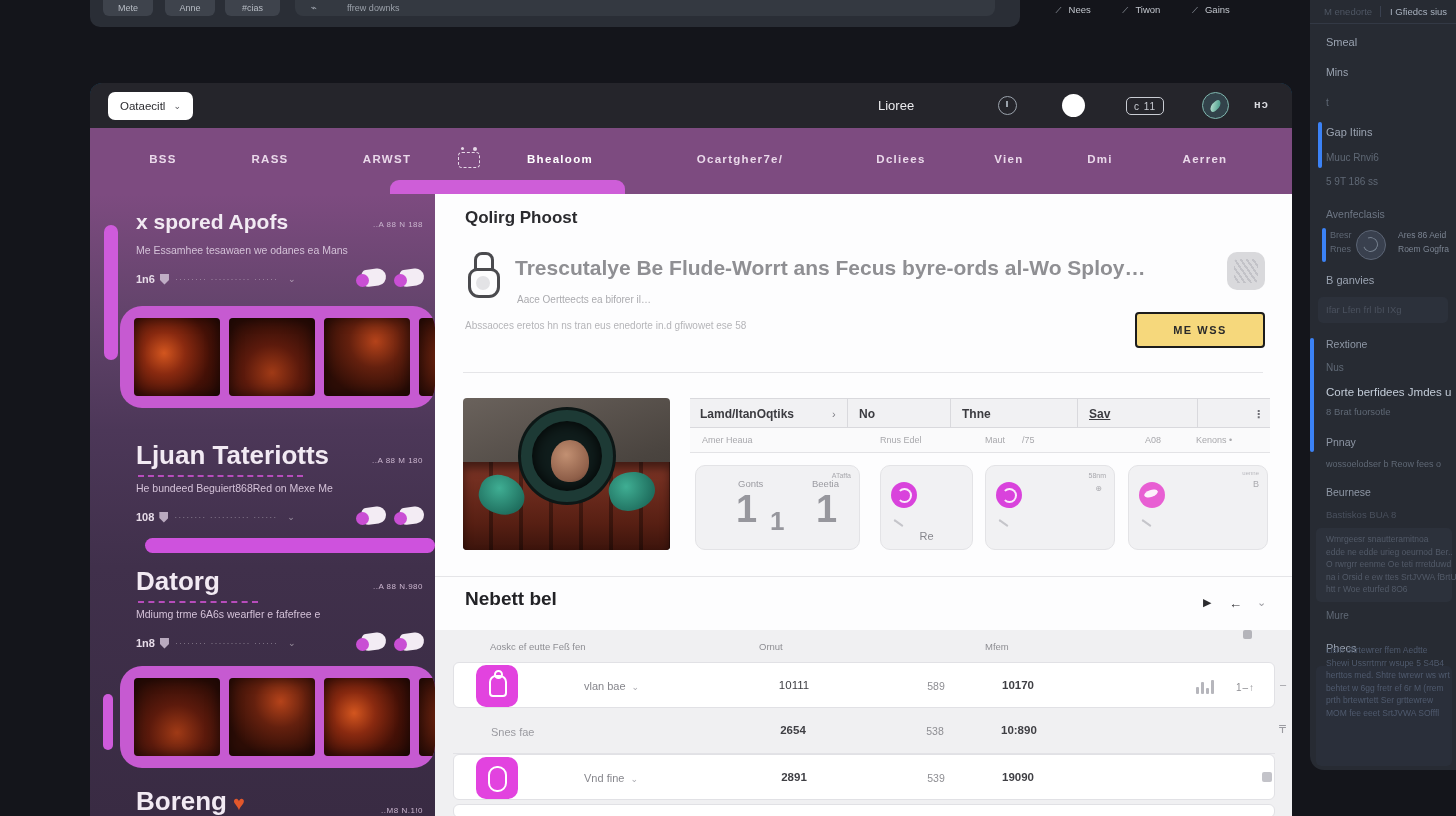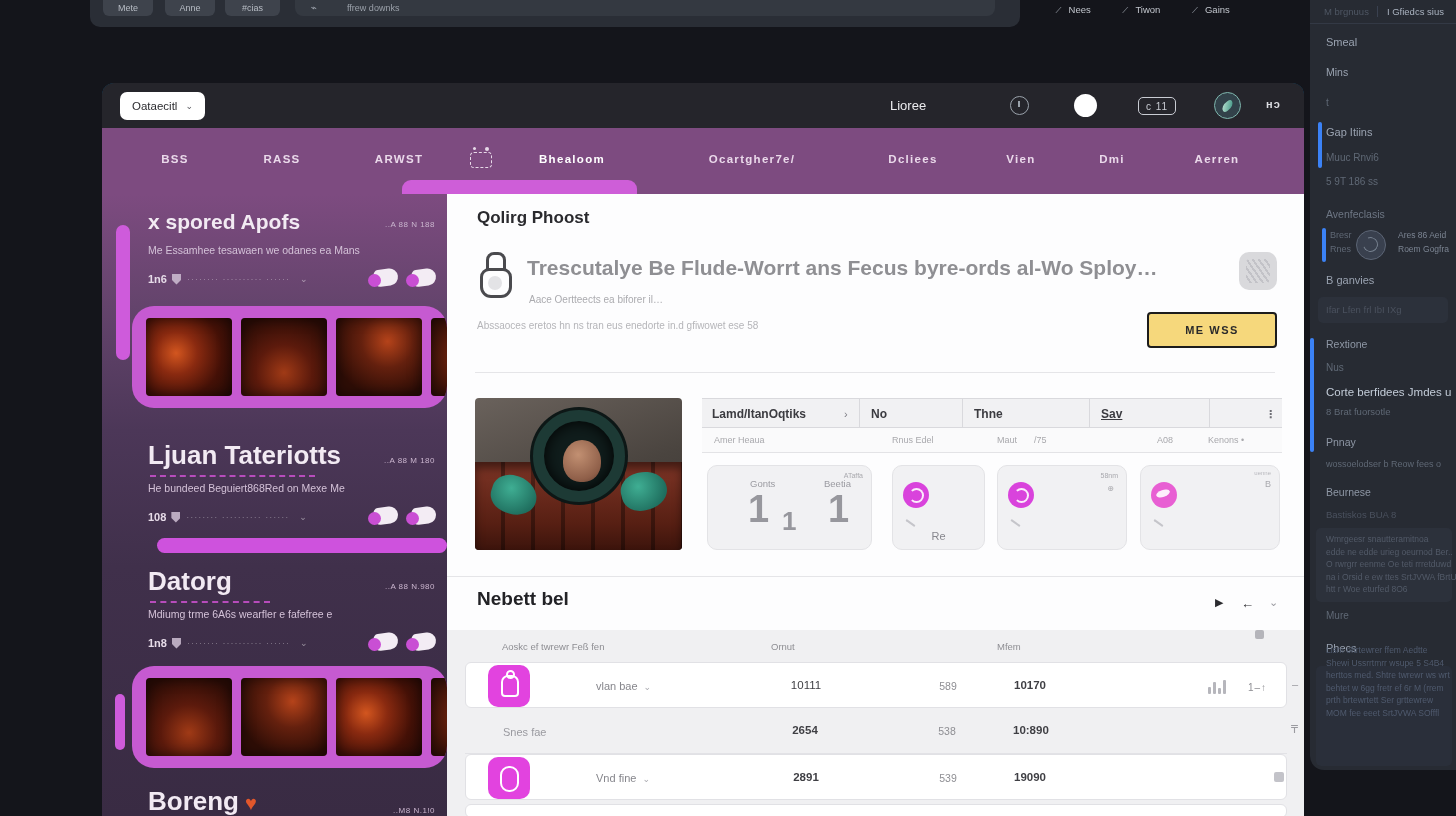--- a/index.html
+++ b/index.html
@@ -10,21 +10,21 @@
   
   .topbar{position:absolute;left:90px;top:0;width:930px;height:27px;background:#2a2e36;border-radius:0 0 10px 10px;}
   .tb-tab{position:absolute;top:-10px;height:26px;background:#3e434c;border-radius:6px;color:#b7bcc4;font-size:9px;display:flex;align-items:flex-end;justify-content:center;padding-bottom:3px;border:none;}
   .tb-search{position:absolute;left:205px;top:-10px;width:700px;height:26px;background:#343941;border-radius:8px;display:flex;align-items:flex-end;color:#9aa0a9;font-size:9px;padding:0 0 3px 16px;}
   .bolt-icon{color:#9aa0a9;font-size:10px;margin-right:30px;}
   .breadcrumbs{position:absolute;left:1058px;top:0;height:15px;display:flex;gap:34px;align-items:flex-end;}
   .crumb{display:flex;gap:9px;color:#c2c6cd;font-size:9.5px;align-items:flex-end;}
   .slash-icon{color:#8d939c;font-style:italic;}
 
   
-  .window{position:absolute;left:102px;top:83px;width:1202px;height:733px;background:#0c4a6e;border-radius:12px 12px 0 0;overflow:hidden;}
+  .window{position:absolute;left:90px;top:83px;width:1202px;height:733px;background:#0c4a6e;border-radius:12px 12px 0 0;overflow:hidden;}
   .win-header{position:absolute;left:0;top:0;width:1202px;height:45px;background:#25252b;}
   .onboard-btn{position:absolute;left:18px;top:9px;height:28px;padding:0 12px;background:#fff;border:none;border-radius:7px;font-size:11.5px;color:#2c2c30;display:flex;align-items:center;gap:8px;}
   .onboard-btn .chev{font-size:9px;color:#5a5a60;}
   .wh-user{position:absolute;left:788px;top:0;height:45px;display:flex;align-items:center;color:#ebebee;font-size:13px;}
   .clock-icon{position:absolute;left:908px;top:13px;width:19px;height:19px;border:1.6px solid #9aa2ab;border-radius:50%;}
   .clock-icon::after{content:"";position:absolute;left:7px;top:4px;width:2px;height:6px;background:#9aa2ab;}
   .avatar-circle{position:absolute;left:972px;top:11px;width:23px;height:23px;background:#fff;border-radius:50%;}
   .kb-chip{position:absolute;left:1036px;top:14px;width:38px;height:18px;border:1.6px solid #c9ccd3;border-radius:5px;color:#c9ccd3;font-size:10px;display:flex;align-items:center;justify-content:center;letter-spacing:1px;}
   .compass-icon{position:absolute;left:1112px;top:9px;width:27px;height:27px;border-radius:50%;background:#32424a;border:1px solid #7fb7ae;}
   .compass-icon::after{content:"";position:absolute;left:6px;top:9px;width:13px;height:8px;background:linear-gradient(135deg,#cdeedd,#2e8b7a);border-radius:70% 30% 70% 30%;transform:rotate(-35deg);}
@@ -353,21 +353,21 @@
 
       <div class="divider" style="left:0;top:382px;width:857px;"></div>
 
       <div class="section-title">Nebett bel</div>
       <span class="sec-icon" style="left:768px;">▶</span>
       <span class="sec-icon" style="left:794px;font-size:13px;">←</span>
       <span class="sec-icon sec-chev" style="left:822px;">⌄</span>
 
       <div class="big-table">
         <div class="bt-head">
-          <span style="left:55px;">Aoskc ef twrewr Feß fen</span>
+          <span style="left:55px;">Aoskc ef eutte Feß fen</span>
           <span style="left:324px;">Ornut</span>
           <span style="left:550px;">Mfem</span>
           <span class="bt-head-dot"></span>
         </div>
 
         <div class="bt-row bt-white" style="top:32px;height:46px;">
           <span class="row-icon sprout-icon" style="left:22px;"></span>
           <span class="bt-label" style="top:17px;"><span>vlan bae</span><span class="chev">⌄</span></span>
           <span class="bt-v" style="left:300px;top:16px;width:80px;">10111</span>
           <span class="bt-v dim" style="left:452px;top:17px;width:60px;">589</span>
@@ -399,21 +399,21 @@
           <span class="bt-sq" style="top:17px;"></span>
         </div>
 
         <div class="bt-row bt-white" style="top:174px;height:14px;"></div>
       </div>
     </div>
   </div>
 
   <aside class="sidebar">
     <div class="sb-head">
-      <span class="sb-tab1">M brgnuus</span>
+      <span class="sb-tab1">M enedorte</span>
       <span class="sb-tab2">I Gfiedcs sius</span>
     </div>
 
     <span class="sb-item" style="top:36px;font-size:11px;">Smeal</span>
     <span class="sb-item" style="top:66px;">Mins</span>
     <span class="sb-item sb-dim" style="top:97px;">t</span>
 
     <span class="sb-bar" style="left:8px;top:122px;height:46px;"></span>
     <span class="sb-item" style="top:126px;font-size:11px;">Gap Itiins</span>
     <span class="sb-item sb-dim" style="top:152px;">Muuc Rnvi6</span>

